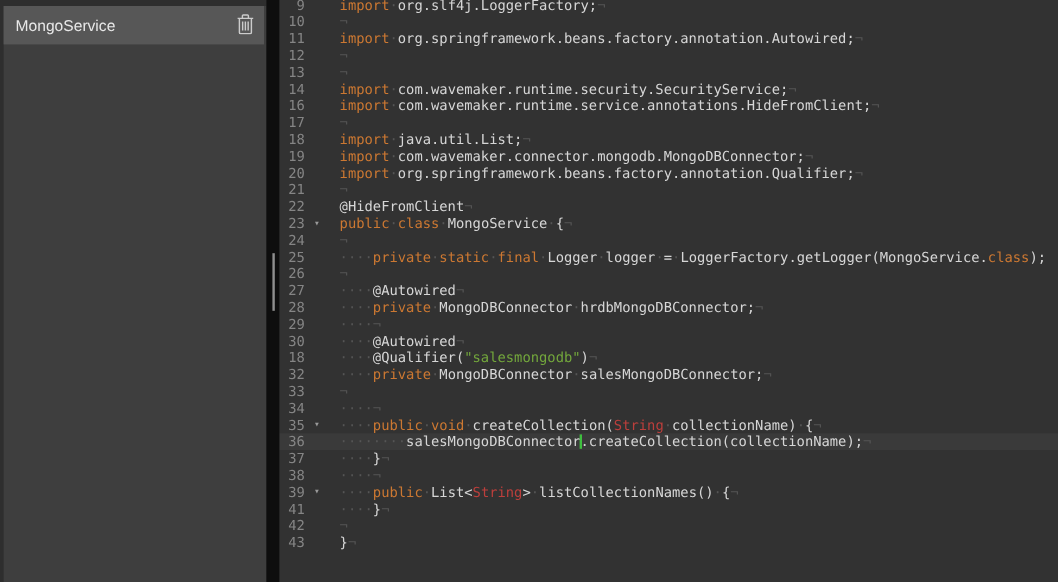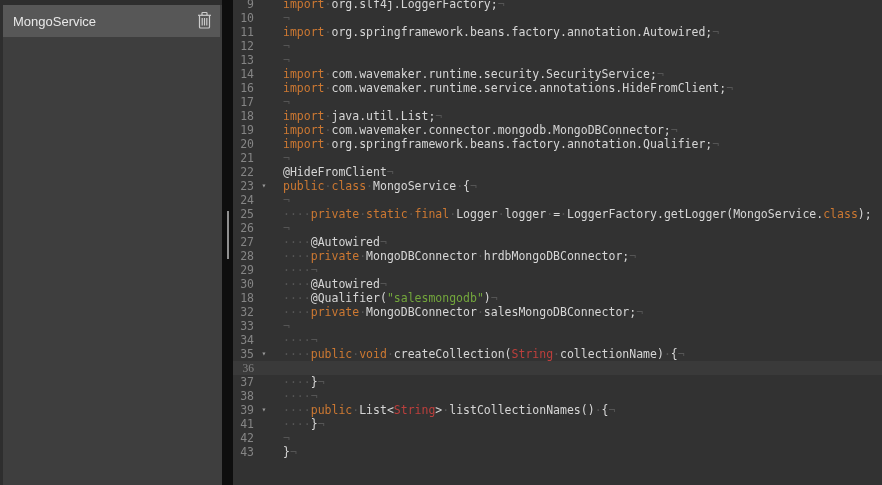--- a/index.html
+++ b/index.html
@@ -52,21 +52,21 @@
     background: #323232;
     font-family: "DejaVu Sans Mono", monospace;
     font-size: 11.5px;
     overflow: hidden;
   }
   .code-lines { position: absolute; left: 0; top: -3px; right: 0; }
   .line {
     position: relative; height: 14px; line-height: 14px;
     white-space: pre; cursor: text;
   }
-  .line.current { background: #3a3a3a; font-family: Liberation Serif, serif; }
+  .line.current { background: #3a3a3a; }
   .num {
     position: absolute; left: 0; top: 0; width: 21px;
     text-align: right; color: #858585;
   }
   .fold {
     position: absolute; left: 25px; top: 0; width: 12px;
     text-align: center; color: #9a9a9a; font-size: 8px; line-height: 14px;
     cursor: pointer;
   }
   .code { position: absolute; left: 50px; top: 0; }
@@ -130,21 +130,21 @@
       <div class="line"><span class="num">26</span><span class="code"><span class="tk-e">¬</span></span></div>
       <div class="line"><span class="num">27</span><span class="code"><span class="tk-w">····</span><span class="tk-d">@Autowired</span><span class="tk-e">¬</span></span></div>
       <div class="line"><span class="num">28</span><span class="code"><span class="tk-w">····</span><span class="tk-k">private</span><span class="tk-w">·</span><span class="tk-d">MongoDBConnector</span><span class="tk-w">·</span><span class="tk-d">hrdbMongoDBConnector;</span><span class="tk-e">¬</span></span></div>
       <div class="line"><span class="num">29</span><span class="code"><span class="tk-w">····</span><span class="tk-e">¬</span></span></div>
       <div class="line"><span class="num">30</span><span class="code"><span class="tk-w">····</span><span class="tk-d">@Autowired</span><span class="tk-e">¬</span></span></div>
       <div class="line"><span class="num">18</span><span class="code"><span class="tk-w">····</span><span class="tk-d">@Qualifier(</span><span class="tk-s">"salesmongodb"</span><span class="tk-d">)</span><span class="tk-e">¬</span></span></div>
       <div class="line"><span class="num">32</span><span class="code"><span class="tk-w">····</span><span class="tk-k">private</span><span class="tk-w">·</span><span class="tk-d">MongoDBConnector</span><span class="tk-w">·</span><span class="tk-d">salesMongoDBConnector;</span><span class="tk-e">¬</span></span></div>
       <div class="line"><span class="num">33</span><span class="code"><span class="tk-e">¬</span></span></div>
       <div class="line"><span class="num">34</span><span class="code"><span class="tk-w">····</span><span class="tk-e">¬</span></span></div>
       <div class="line"><span class="num">35</span><span class="fold">▾</span><span class="code"><span class="tk-w">····</span><span class="tk-k">public</span><span class="tk-w">·</span><span class="tk-k">void</span><span class="tk-w">·</span><span class="tk-d">createCollection(</span><span class="tk-t">String</span><span class="tk-w">·</span><span class="tk-d">collectionName)</span><span class="tk-w">·</span><span class="tk-d">{</span><span class="tk-e">¬</span></span></div>
-      <div class="line current"><span class="num">36</span></div>
+      <div class="line current"><span class="num">36</span><span class="code"><span class="tk-w">········</span><span class="tk-d">salesMongoDBConnector</span><span class="cursor"></span><span class="tk-d">.createCollection(collectionName);</span><span class="tk-e">¬</span></span></div>
       <div class="line"><span class="num">37</span><span class="code"><span class="tk-w">····</span><span class="tk-d">}</span><span class="tk-e">¬</span></span></div>
       <div class="line"><span class="num">38</span><span class="code"><span class="tk-w">····</span><span class="tk-e">¬</span></span></div>
       <div class="line"><span class="num">39</span><span class="fold">▾</span><span class="code"><span class="tk-w">····</span><span class="tk-k">public</span><span class="tk-w">·</span><span class="tk-d">List&lt;</span><span class="tk-t">String</span><span class="tk-d">&gt;</span><span class="tk-w">·</span><span class="tk-d">listCollectionNames()</span><span class="tk-w">·</span><span class="tk-d">{</span><span class="tk-e">¬</span></span></div>
       <div class="line"><span class="num">41</span><span class="code"><span class="tk-w">····</span><span class="tk-d">}</span><span class="tk-e">¬</span></span></div>
       <div class="line"><span class="num">42</span><span class="code"><span class="tk-e">¬</span></span></div>
       <div class="line"><span class="num">43</span><span class="code"><span class="tk-d">}</span><span class="tk-e">¬</span></span></div>
     </div>
 </div>
 
 </body></html>

